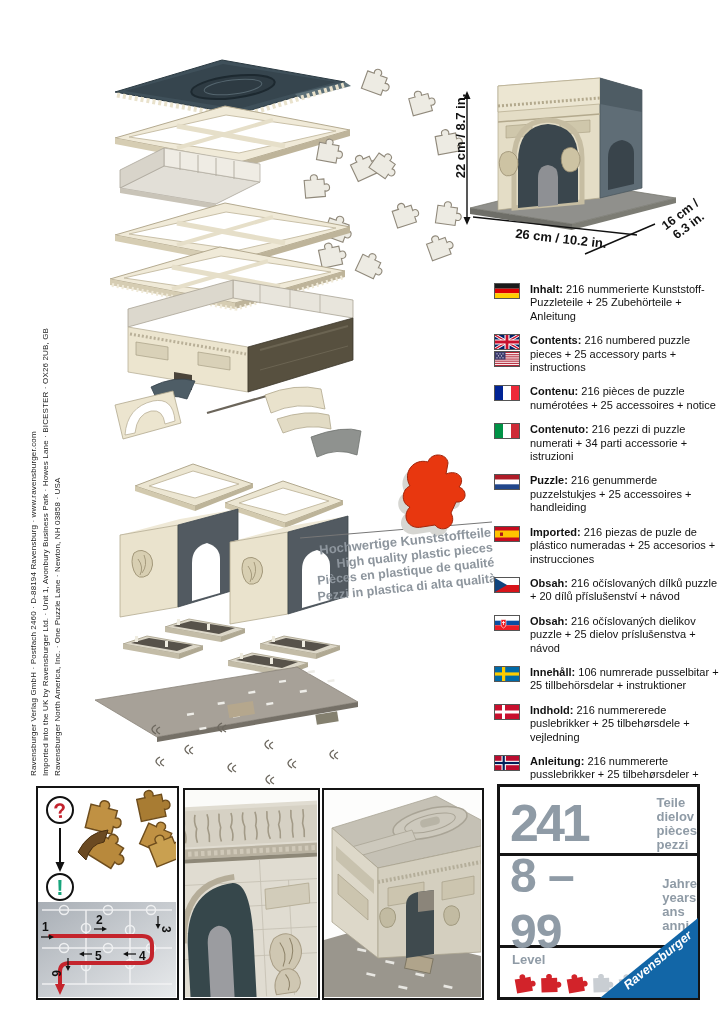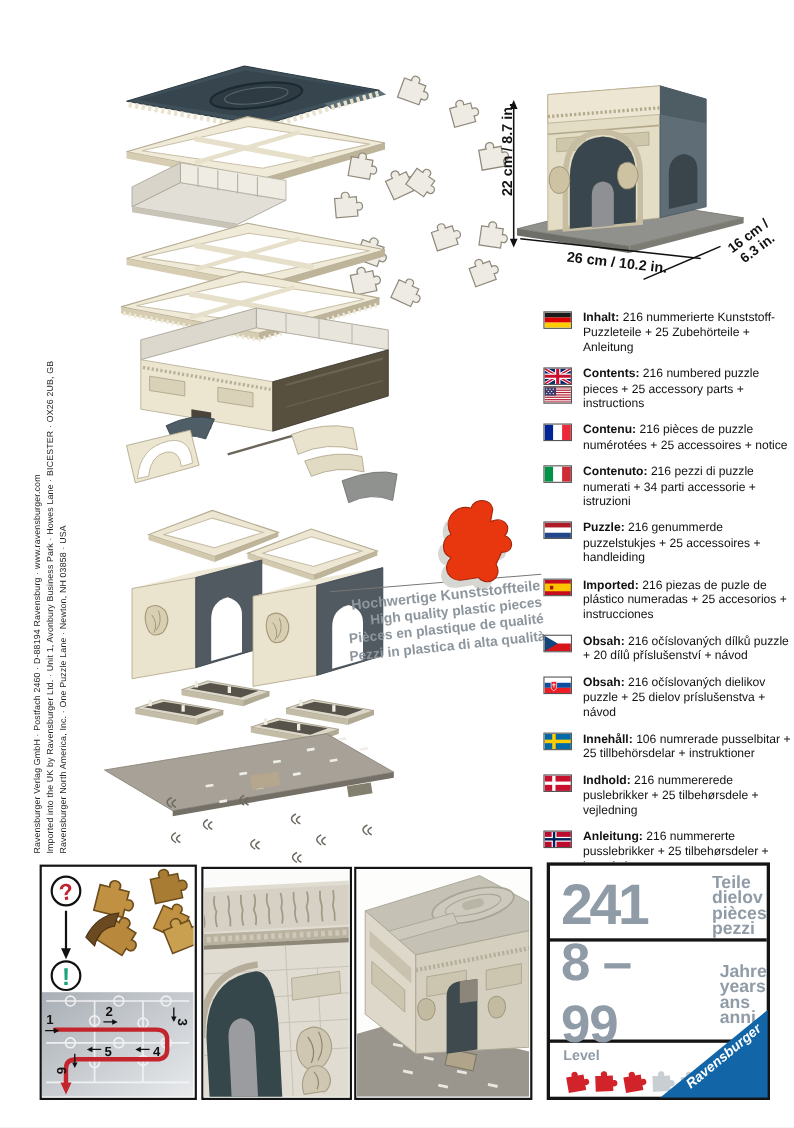--- a/index.html
+++ b/index.html
@@ -47,21 +47,21 @@
 
   
   .infobox{position:absolute;left:497px;top:784px;width:203px;height:216px;border:3px solid #141414;
         background:#fff;display:flex;flex-direction:column;}
   .info-row{display:flex;align-items:center;padding:6px 0 0 10px;gap:42px;}
   .row-pieces{height:69px;border-bottom:3px solid #141414;}
   .row-age{height:92px;border-bottom:3px solid #141414;}
   .row-level{flex:1;position:relative;padding:4px 0 0 12px;display:block;}
   .big-num{font-size:52px;font-weight:bold;color:var(--number-gray);letter-spacing:-3px;line-height:56px;width:96px;}
   .row-age .big-num{font-size:48px;letter-spacing:-1px;width:118px;}
-  .num-labels{margin-left:16px;margin-top:2px;font-size:16px;line-height:14px;font-weight:bold;color:var(--number-gray);}
+  .num-labels{margin-left:16px;margin-top:2px;font-size:13px;line-height:14px;font-weight:bold;color:var(--number-gray);}
   .level-label{font-size:13px;font-weight:bold;color:var(--number-gray);}
   .level-pieces{margin-top:3px;display:flex;gap:1px;}
   .level-pieces span{display:inline-block;width:25px;height:24px;}
   .level-pieces span:nth-child(even){transform:rotate(8deg);}
   .lvl-filled path{fill:var(--level-red);}
   .lvl-empty path{fill:var(--level-gray);}
   .brand-tri{position:absolute;right:-1px;bottom:-1px;width:98px;height:80px;}
 </style>
 </head>
 <body>

